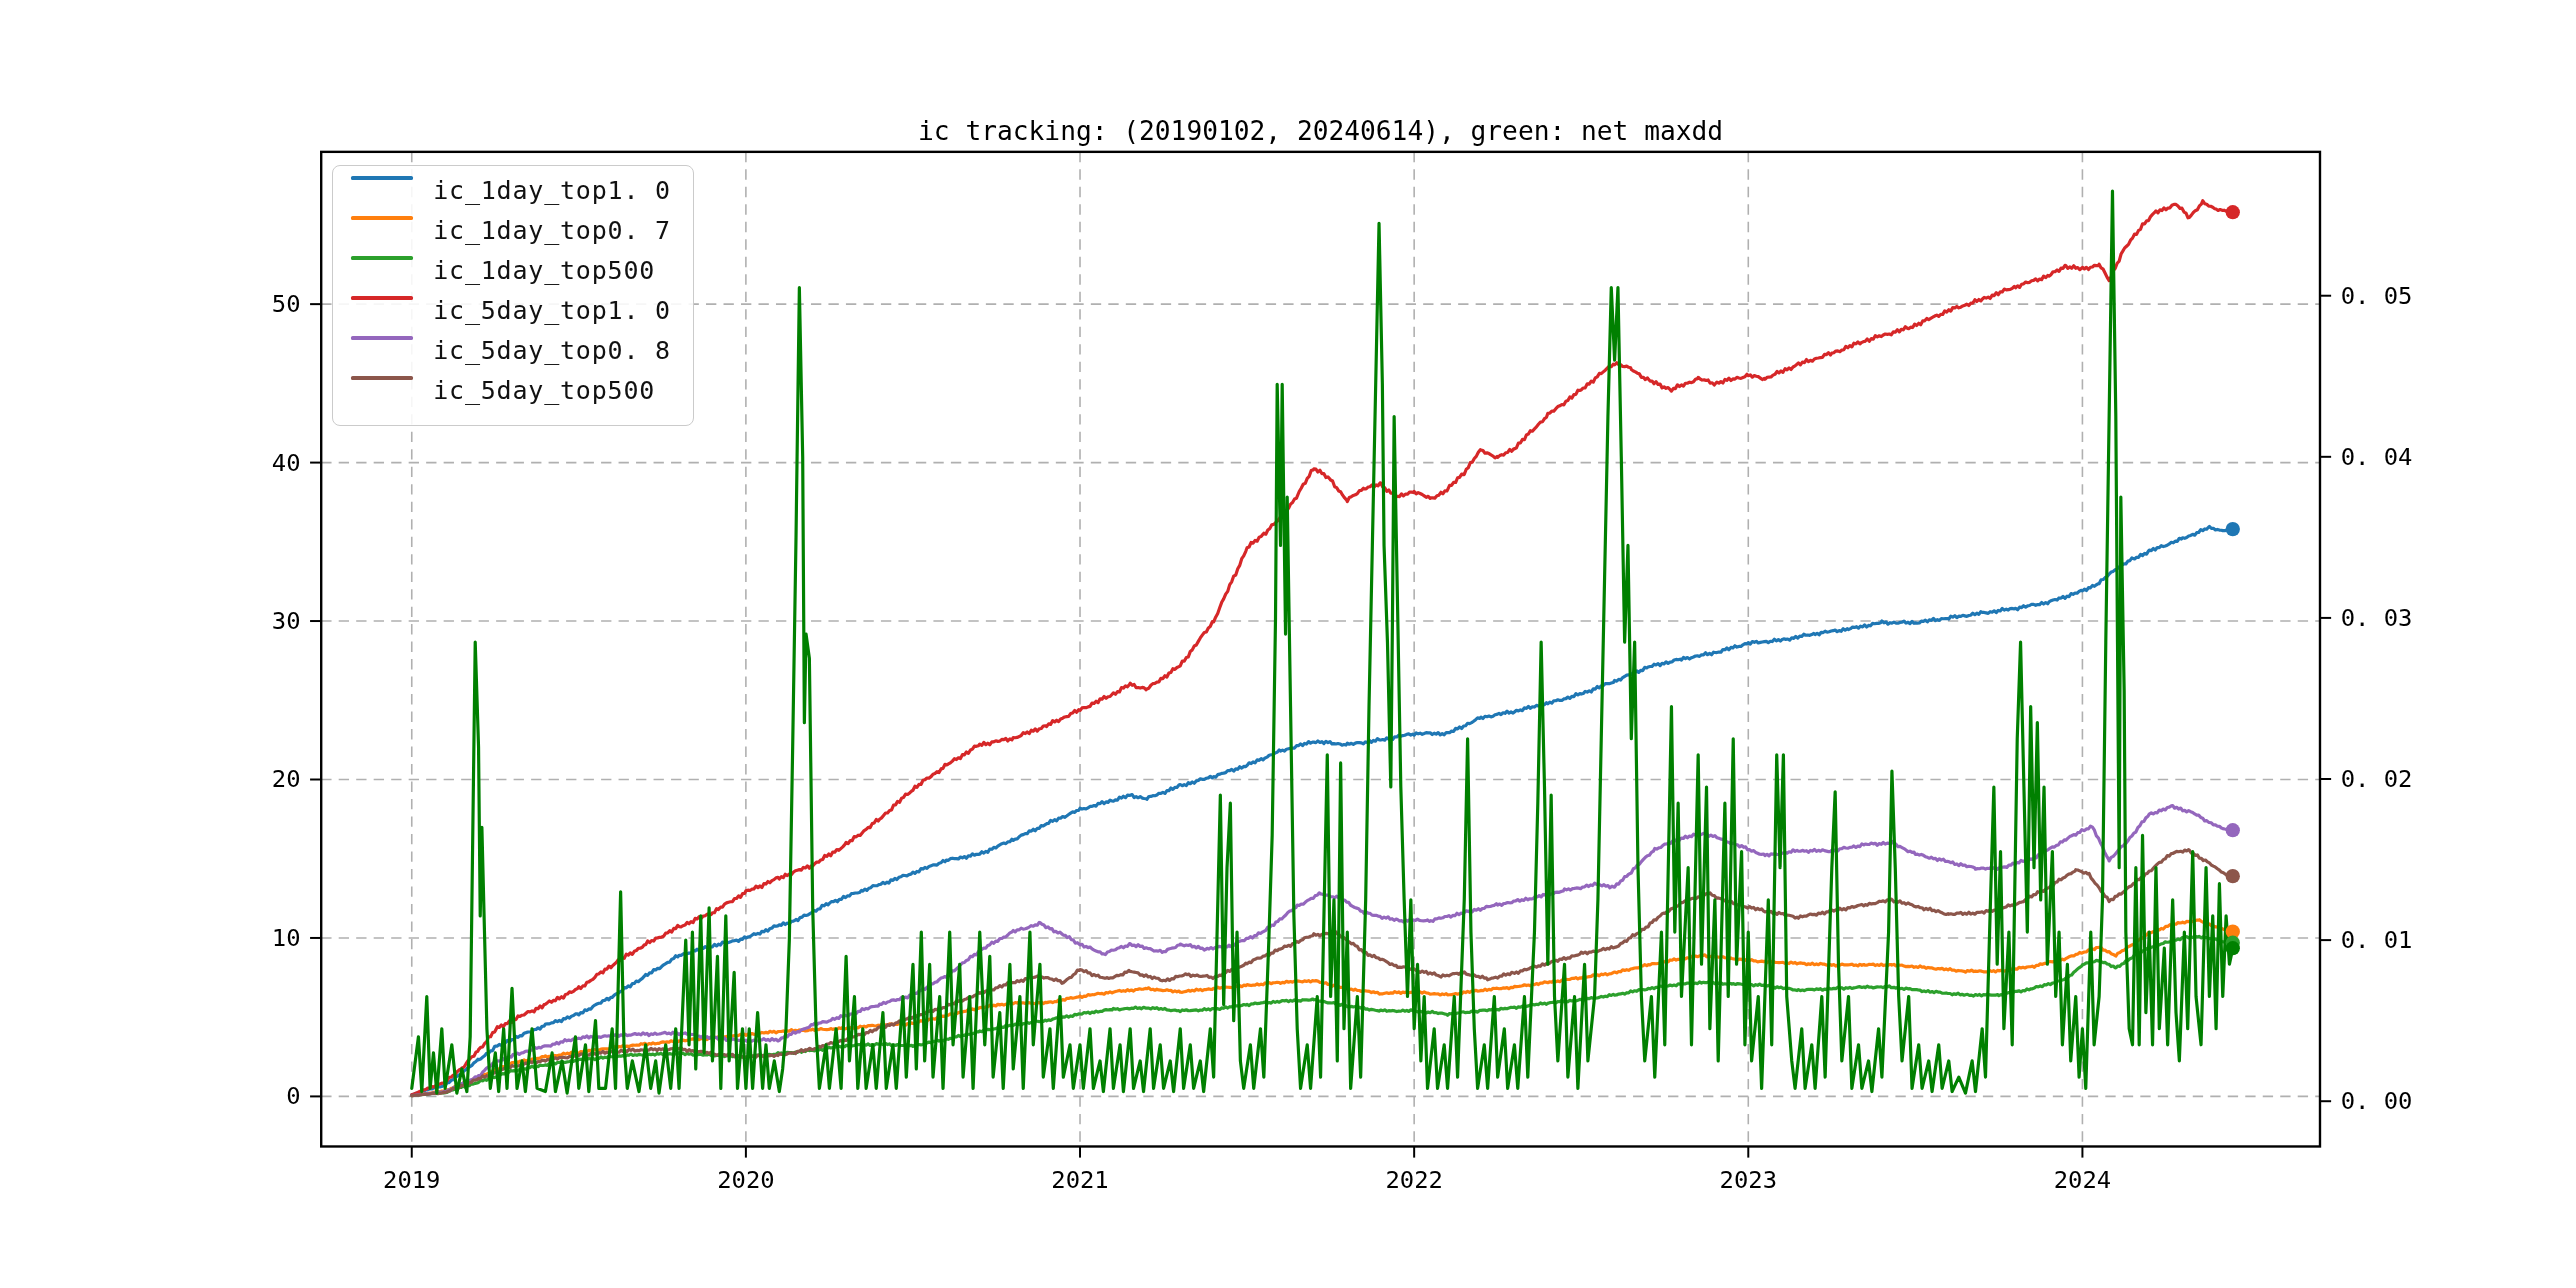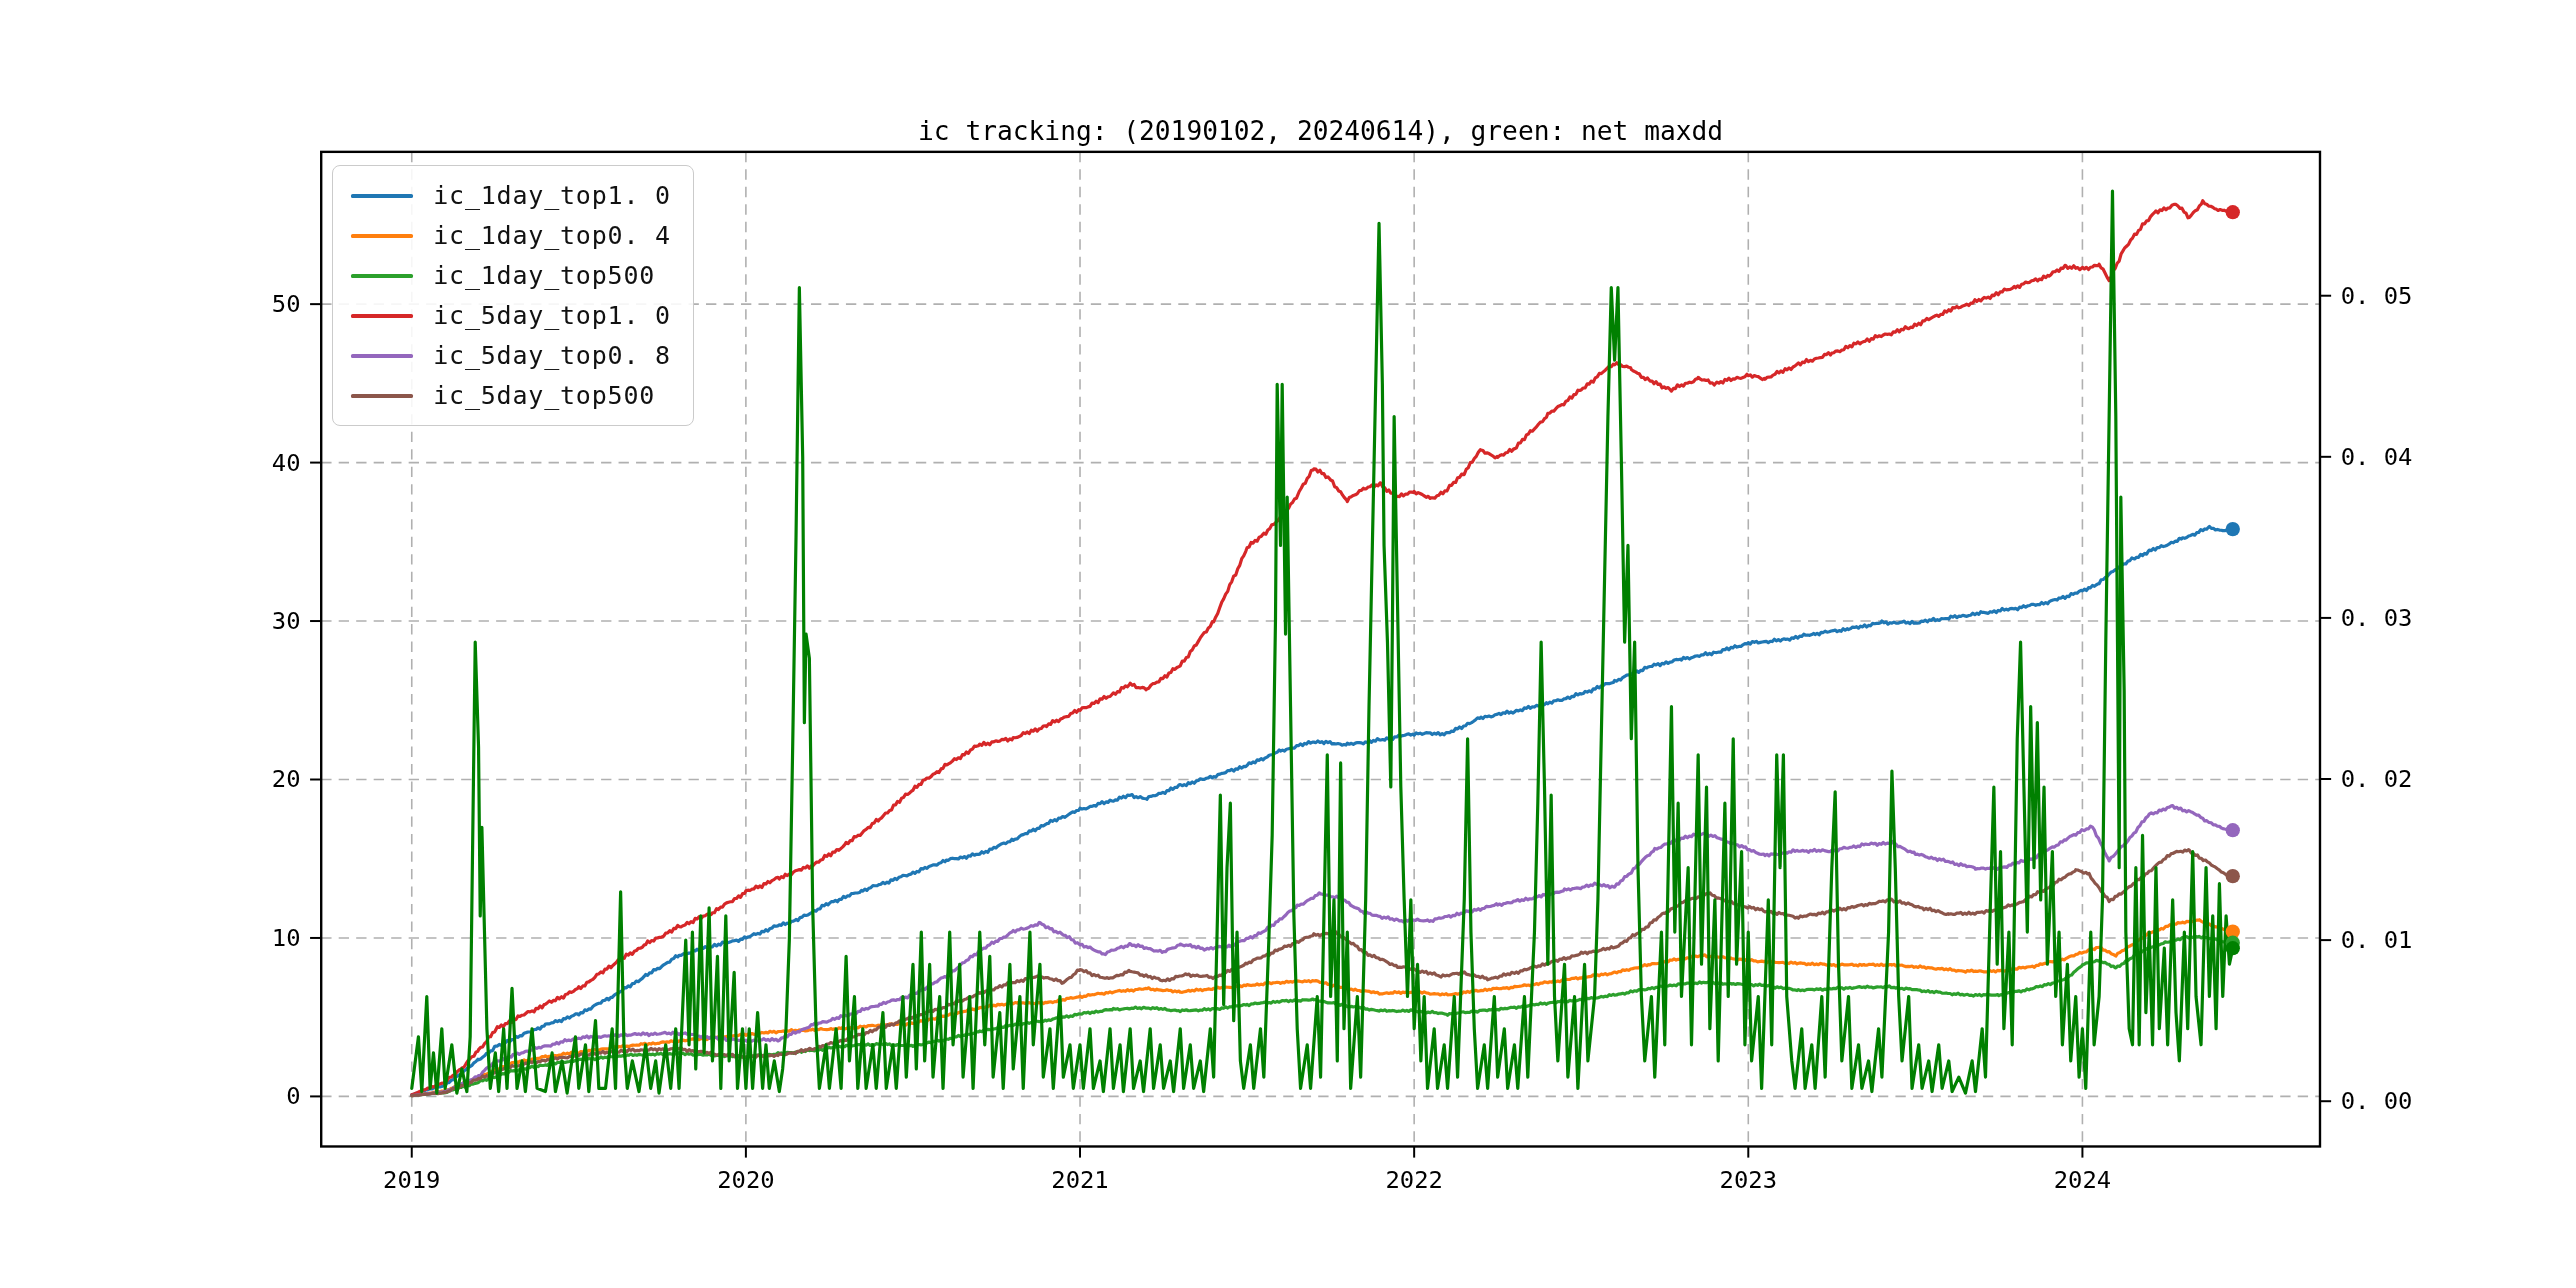--- a/index.html
+++ b/index.html
@@ -4,21 +4,21 @@
 <style>
   html,body{margin:0;padding:0;background:#ffffff}
   .figure{position:relative;width:2576px;height:1288px;background:#ffffff;
           font-family:"DejaVu Sans Mono","Liberation Mono",monospace}
   svg{position:absolute;left:0;top:0}
   svg text{fill:#000000}
   .title{font-size:33px;font-family:"DejaVu Sans Mono","Liberation Mono",monospace}
   .tick-label{font-size:30px;font-family:"DejaVu Sans Mono","Liberation Mono",monospace}
   .legend{position:absolute;left:332px;top:165px;border:1.6px solid #cbcbcb;border-radius:8px;
           background:rgba(255,255,255,0.88);padding:9.5px 22px 9.5px 17.5px;z-index:5}
-  .legend-item{display:flex;align-items:center;height:40px;white-space:nowrap}
+  .legend-item{display:flex;height:40px;white-space:nowrap}
   .legend-swatch{display:inline-block;width:62px;height:4px;border-radius:1.6px;margin-right:20.7px;flex:0 0 auto}
   .legend-label{font-size:25px;color:#111111;letter-spacing:0.8px}
 </style>
 </head>
 <body>
 
 <div class="figure">
   <svg id="chart" width="2576" height="1288" viewBox="0 0 3240 1620">
     <defs>
       <clipPath id="plot-clip">
@@ -99,21 +99,21 @@
     <text class="title" x="1661" y="176" text-anchor="middle">ic tracking: (20190102, 20240614), green: net maxdd</text>
   </svg>
 
   <div class="legend" id="legend">
       <div class="legend-item">
         <span class="legend-swatch" style="background: rgb(31, 119, 180);"></span>
         <span class="legend-label">ic_1day_top1. 0</span>
       </div>
       <div class="legend-item">
         <span class="legend-swatch" style="background: rgb(255, 127, 14);"></span>
-        <span class="legend-label">ic_1day_top0. 4</span>
+        <span class="legend-label">ic_1day_top0. 7</span>
       </div>
       <div class="legend-item">
         <span class="legend-swatch" style="background: rgb(44, 160, 44);"></span>
         <span class="legend-label">ic_1day_top500</span>
       </div>
       <div class="legend-item">
         <span class="legend-swatch" style="background: rgb(214, 39, 40);"></span>
         <span class="legend-label">ic_5day_top1. 0</span>
       </div>
       <div class="legend-item">

